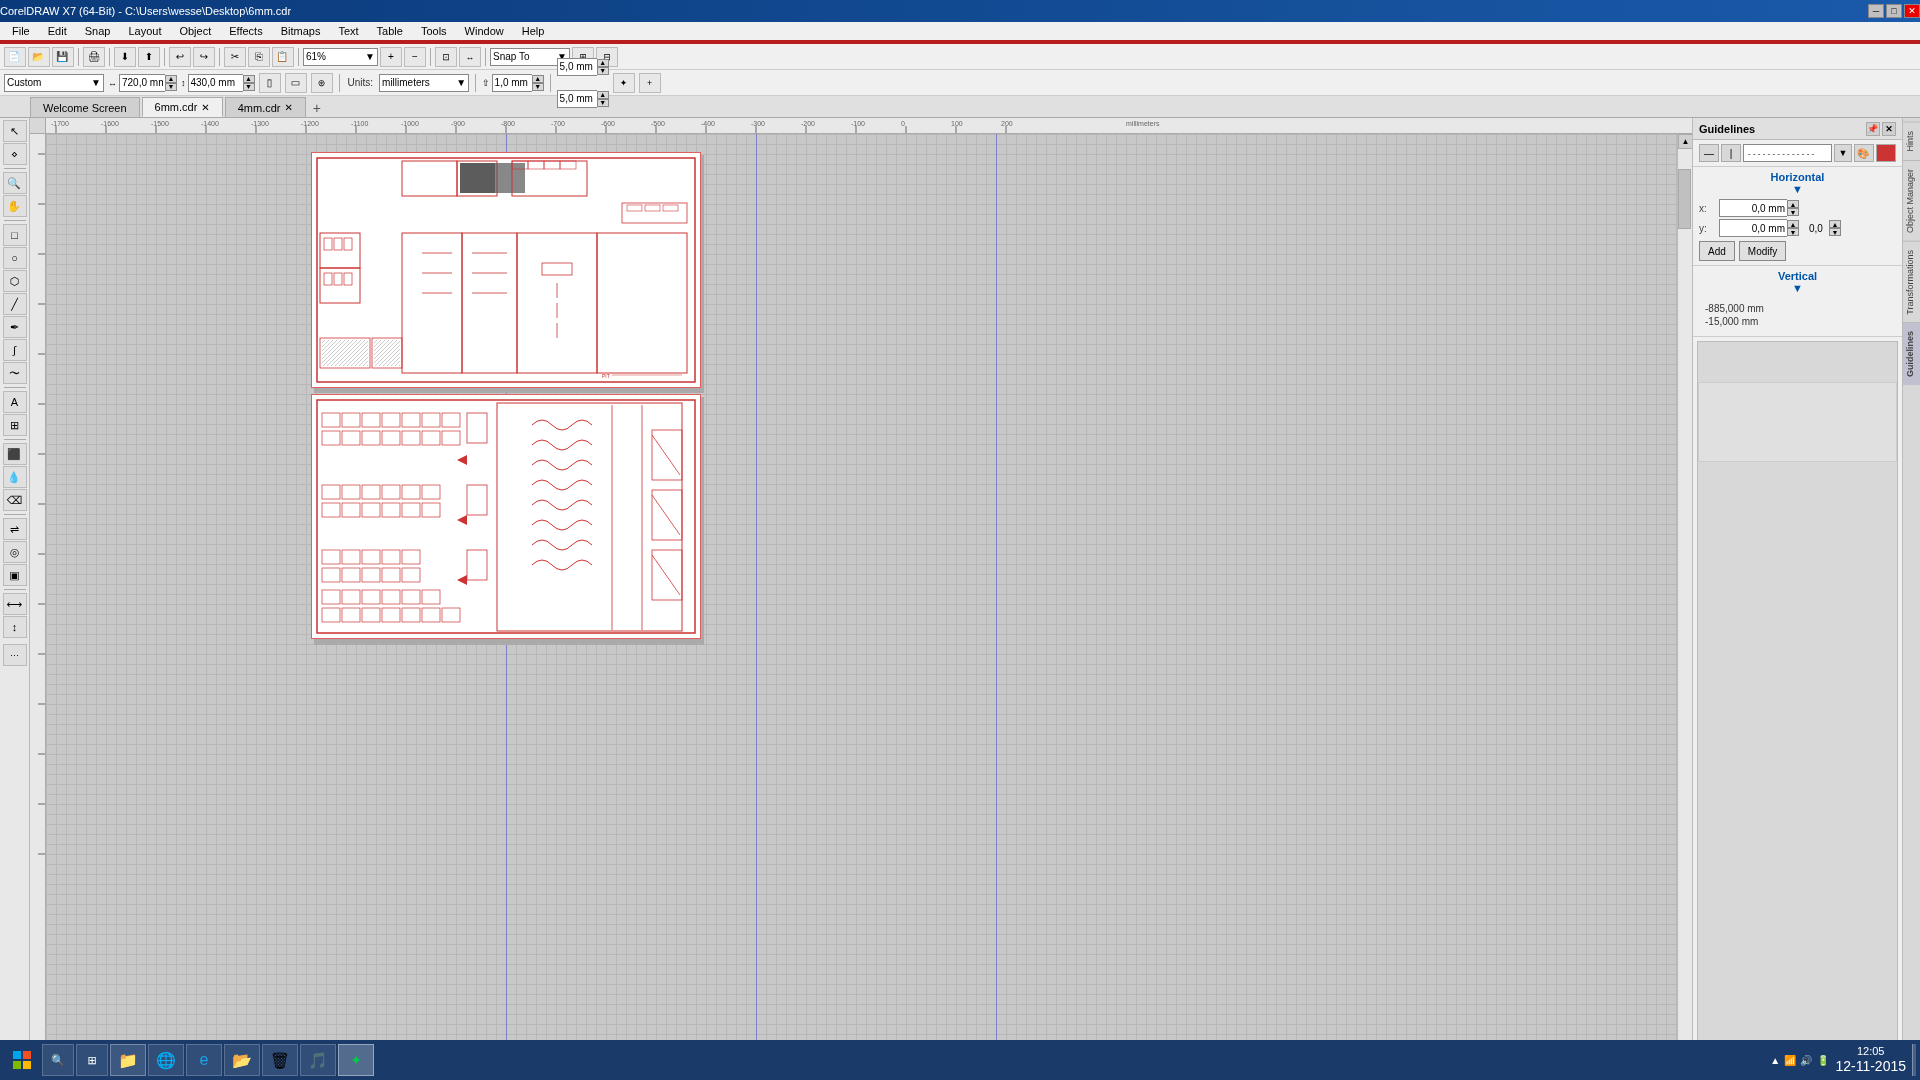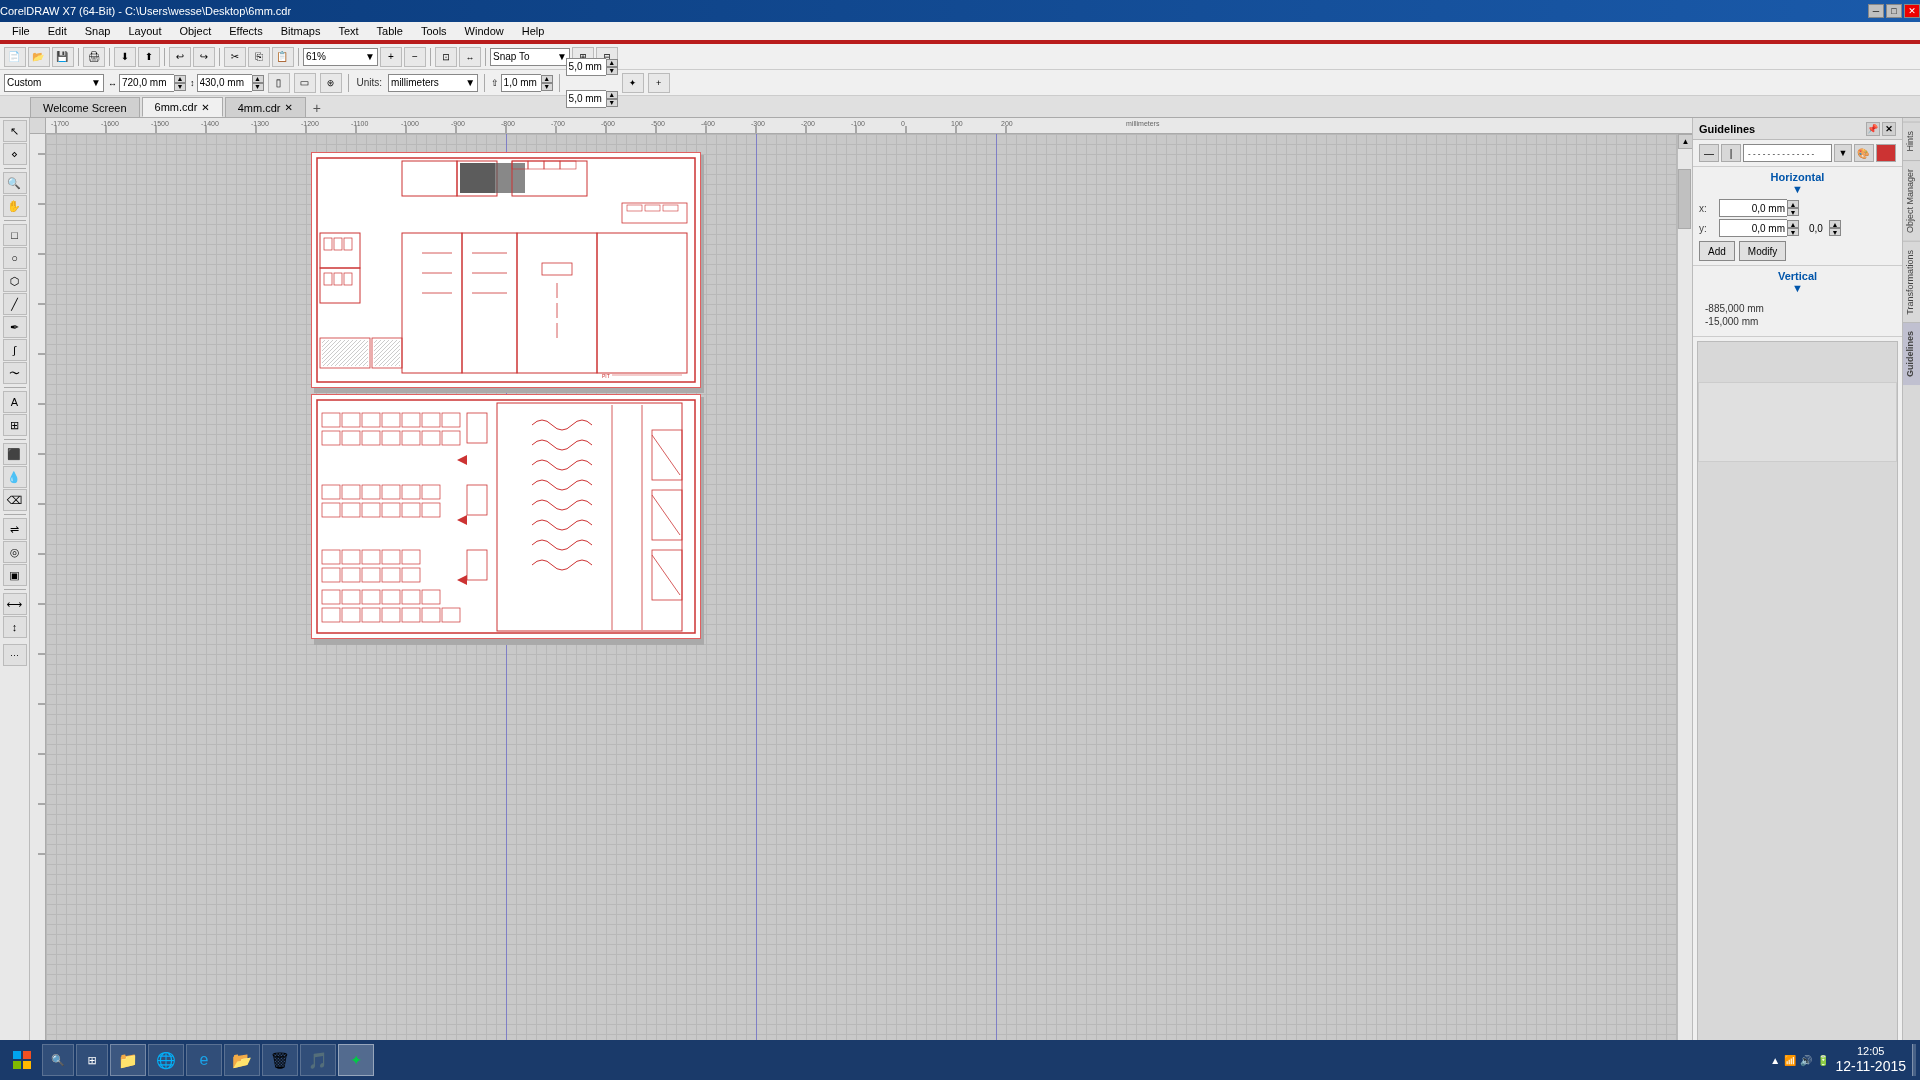--- a/index.html
+++ b/index.html
@@ -443,21 +443,21 @@
 <div id="toolbar2">
 
   <div class="dropdown-input" style="width:100px;">
     <span>Custom</span>
     <span>▼</span>
   </div>
 
   <div style="display:flex;align-items:center;gap:2px;">
     <span style="font-size:9px;">↔</span>
     <div class="input-spin">
-      <input type="text" class="toolbar-input" style="width: 55px;" value="720,0 mm">
+      <input type="text" class="toolbar-input" style="width: 46px;" value="720,0 mm">
       <div class="spinbox">
         <div class="spin-btn">▲</div>
         <div class="spin-btn">▼</div>
       </div>
     </div>
   </div>
 
   <div style="display:flex;align-items:center;gap:2px;">
     <span style="font-size:9px;">↕</span>
     <div class="input-spin">

